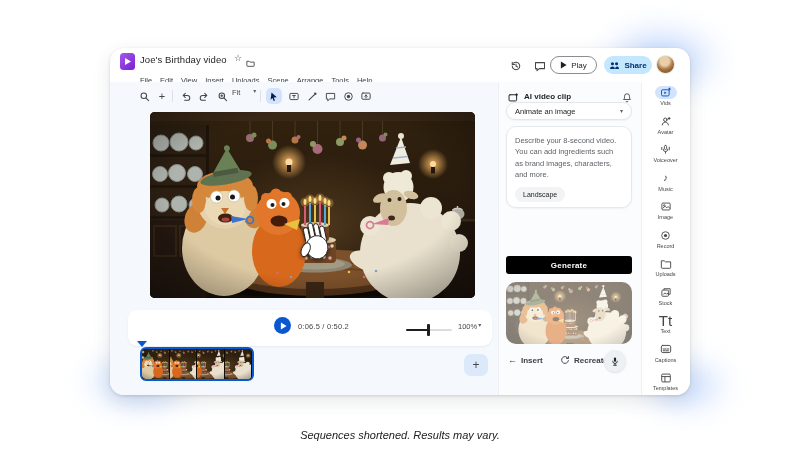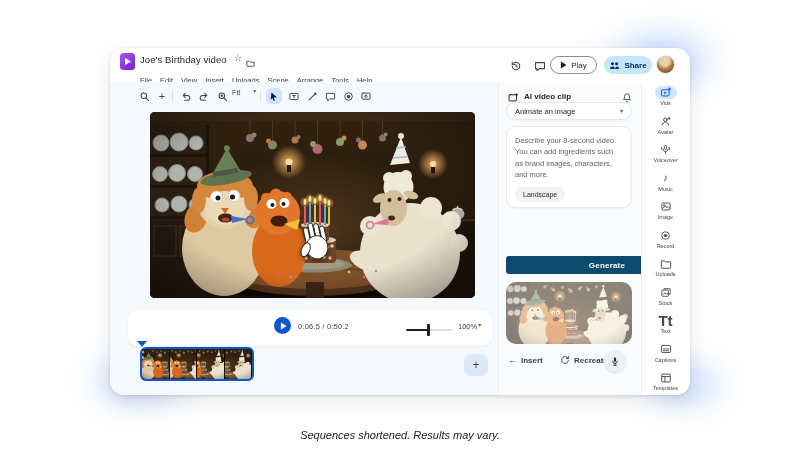--- a/index.html
+++ b/index.html
@@ -61,22 +61,22 @@
   .dropdown{left:396px;top:54px;width:126px;height:18px;background:#fff;border:1px solid #e3e6ea;border-radius:9px;box-sizing:border-box;
             display:flex;align-items:center;padding:0 8px;font-size:7.5px;color:#1f1f1f;box-shadow:0 1px 2px rgba(60,64,67,.06);}
   .dropdown .chev{margin-left:auto;}
   .promptcard{left:396px;top:78px;width:126px;height:82px;background:#fff;border:1px solid #e6e8eb;border-radius:10px;box-sizing:border-box;
               box-shadow:0 1px 2px rgba(60,64,67,.06);}
   .prompttext{left:8px;top:8px;width:108px;font-size:7.5px;line-height:1.5;color:#5f6368;}
   .chip{left:8px;top:60px;height:15px;display:inline-flex;align-items:center;padding:0 8px;border-radius:8px;background:#f1f3f4;
         font-size:7px;color:#1f1f1f;}
   .addimage{left:396px;top:166px;width:126px;height:36px;border:1px dashed #94b3e8;border-radius:10px;box-sizing:border-box;background:#fff;
             display:flex;align-items:center;justify-content:center;gap:5px;font-size:7.5px;color:#0b57d0;font-weight:700;}
-  .generate{left:396px;top:208px;width:126px;height:18px;background:#0c4a6e;border-radius:3px;display:flex;align-items:center;justify-content:center;
-            color:#fff;font-size:8px;font-weight:700;letter-spacing:.2px;padding-left:38px;}
+  .generate{left:396px;top:208px;width:126px;height:18px;background:#000000;border-radius:3px;display:flex;align-items:center;justify-content:center;
+            color:#fff;font-size:8px;font-weight:700;letter-spacing:.2px;}
   .preview{left:396px;top:234px;width:126px;height:62px;border-radius:10px;overflow:hidden;background:#efe9df;}
   .preview svg{opacity:.5;filter:saturate(.85) brightness(1.12);display:block;}
   .insrow{left:398px;top:306px;height:12px;display:flex;align-items:center;gap:4px;font-size:8px;color:#3c4043;font-weight:600;}
   .recrow{left:450px;top:306px;height:12px;display:flex;align-items:center;gap:4px;font-size:8px;color:#3c4043;font-weight:600;}
   .micbtn{left:494px;top:302px;width:22px;height:22px;border-radius:50%;background:#eef1f3;display:flex;align-items:center;justify-content:center;
           color:#1f1f1f;box-shadow:0 1px 2px rgba(60,64,67,.15);}
   
   .sitem{position:absolute;left:531px;width:49px;height:26px;display:flex;flex-direction:column;align-items:center;justify-content:flex-start;gap:1px;}
   .sicon{width:22px;height:13px;display:flex;align-items:center;justify-content:center;color:#444746;border-radius:7px;}
   .sicon.active{background:#d3e3fd;color:#0b57d0;}
@@ -561,21 +561,21 @@
   <div class="sitem" style="top:237.5px">
     <span class="sicon">
         <svg width="12" height="11" viewBox="0 0 16 16" fill="none" stroke="#444746" stroke-width="1.3" stroke-linejoin="round">
           <rect x="2" y="4.5" width="9.5" height="9" rx="1.2"></rect>
           <path d="M5 4.5V2.5h9v8h-2.5M4 11l2.5-2.5 2 2 1.5-1.5 1.5 2"></path>
         </svg>
       </span>
     <span class="slabel">Stock</span>
   </div>
   <div class="sitem" style="top:266px">
-    <span class="sicon" style="font-size:15px;font-weight:700;color:#444746">Tt</span>
+    <span class="sicon" style="font-size:15px;font-weight:400;color:#444746">Tt</span>
     <span class="slabel">Text</span>
   </div>
   <div class="sitem" style="top:294.5px">
     <span class="sicon">
         <svg width="12" height="10" viewBox="0 0 16 14" fill="none" stroke="#444746" stroke-width="1.3" stroke-linecap="round">
           <rect x="1.5" y="2" width="13" height="10" rx="2"></rect>
           <path d="M4 7h3.5M9 7h3M4 9.5h2M7.5 9.5h4"></path>
         </svg>
       </span>
     <span class="slabel">Captions</span>

